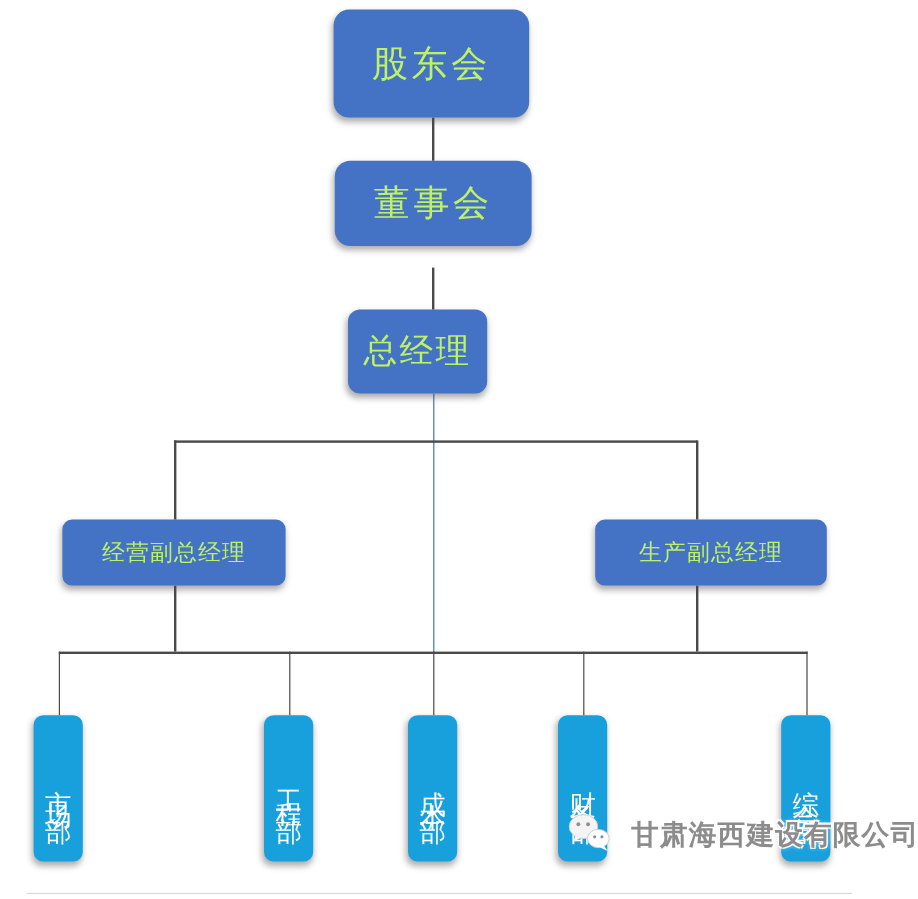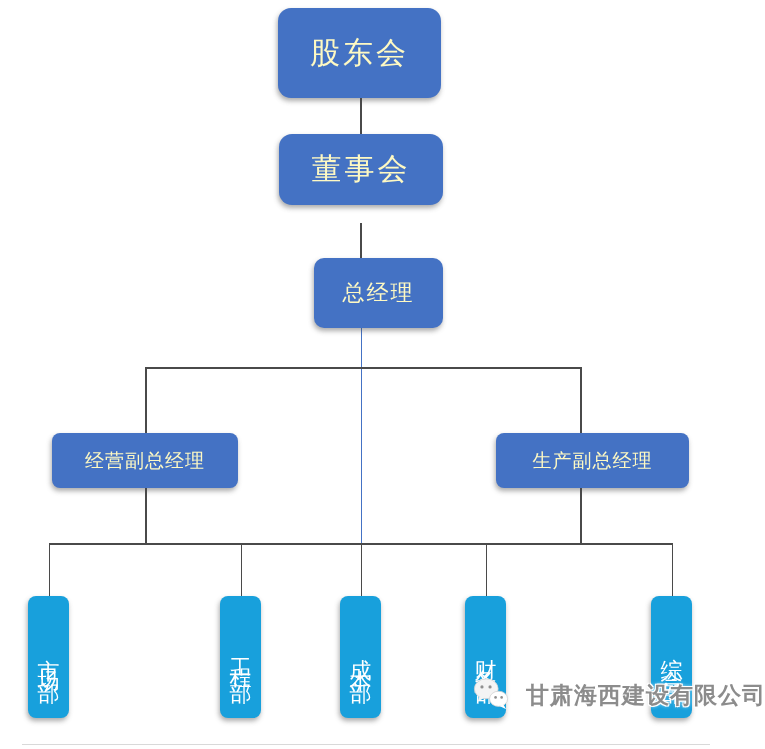--- a/index.html
+++ b/index.html
@@ -12,30 +12,30 @@
   }
   * { margin: 0; padding: 0; box-sizing: border-box; }
   html, body { width: 765px; height: 749px; background: #ffffff; overflow: hidden; }
   body { font-family: "Liberation Sans", "DejaVu Sans", sans-serif; position: relative; }
 
   .canvas { position: absolute; left: 0; top: 0; width: 765px; height: 749px; }
 
   .node {
     position: absolute;
     background: var(--node-blue);
-    color: #fef9c3;
+    color: #bef264;
     display: flex;
     align-items: center;
     justify-content: center;
     box-shadow: -1px 3px 5px rgba(70,70,70,0.45);
     font-family: Liberation Serif, serif;
   }
   .node-l1 { left: 278px; top: 8px;   width: 163px; height: 90px; border-radius: 13px; font-size: 30px; letter-spacing: 3px; }
   .node-l2 { left: 279px; top: 134px; width: 164px; height: 71px; border-radius: 13px; font-size: 30px; letter-spacing: 3px; }
-  .node-l3 { left: 314px; top: 258px; width: 129px; height: 70px; border-radius: 10px; font-size: 22px; letter-spacing: 2px; }
+  .node-l3 { left: 290px; top: 258px; width: 116px; height: 70px; border-radius: 10px; font-size: 28px; letter-spacing: 2px; }
   .node-dep1 { left: 52px;  top: 433px; width: 186px; height: 55px; border-radius: 8px; font-size: 19px; letter-spacing: 1px; }
   .node-dep2 { left: 484px; top: 433px; width: 193px; height: 55px; border-radius: 8px; font-size: 19px; letter-spacing: 1px; margin-left: 12px; }
 
   .dept {
     position: absolute;
     top: 596px;
     width: 41px;
     height: 122px;
     background: var(--node-cyan);
     color: #ffffff;

